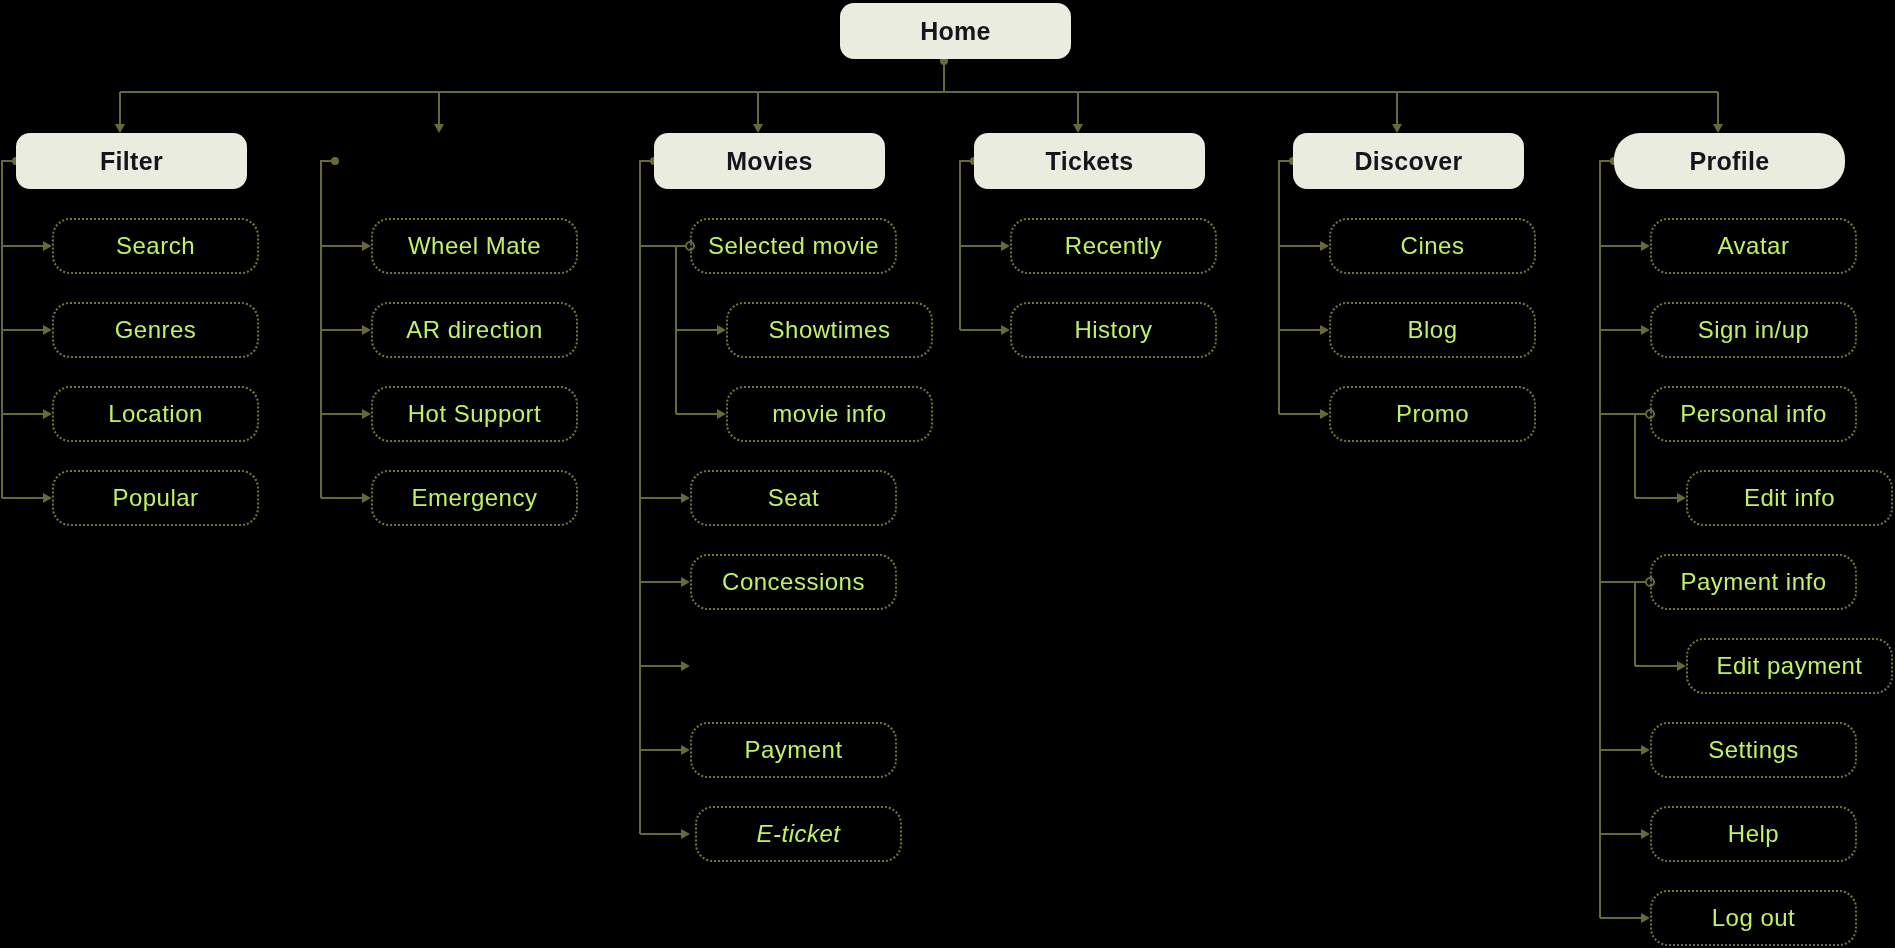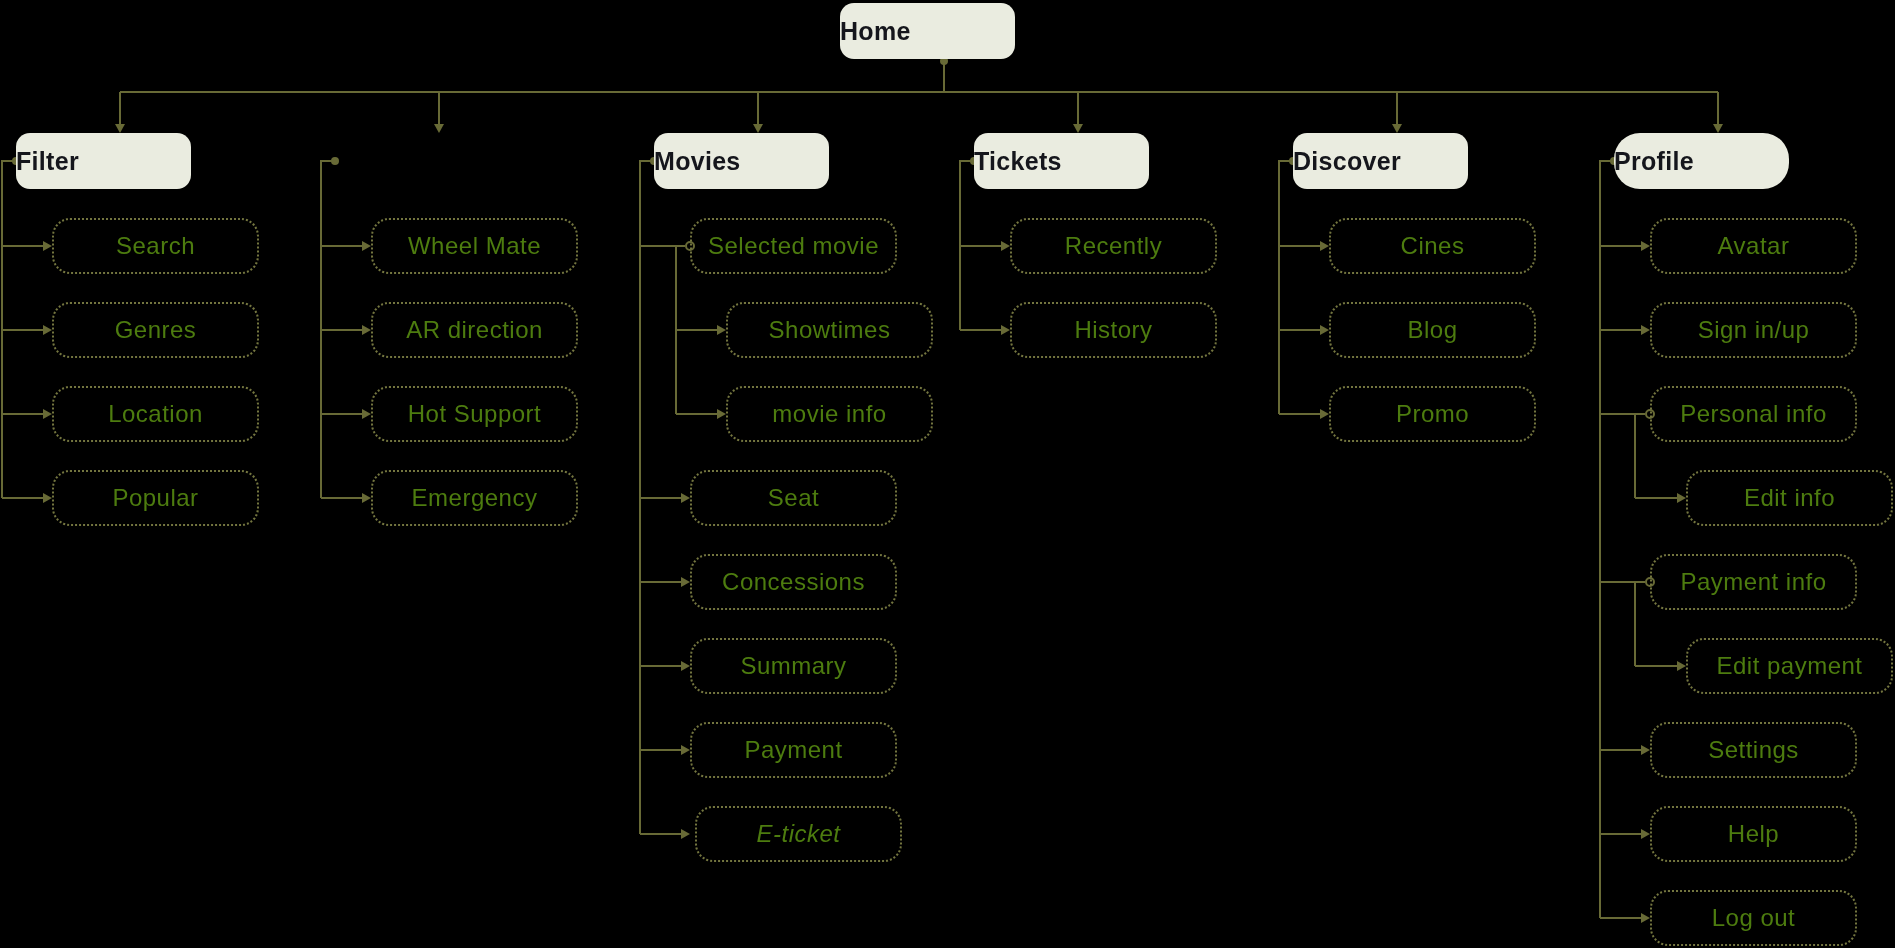--- a/index.html
+++ b/index.html
@@ -1,25 +1,25 @@
 <!DOCTYPE html>
 <html><head>
 <meta charset="utf-8">
 <style>
   html,body{margin:0;padding:0;background:#000;}
   #stage{position:relative;width:1895px;height:948px;background:#000;overflow:hidden;
          font-family:"Liberation Sans","DejaVu Sans",sans-serif;}
   #wires{position:absolute;left:0;top:0;}
-  .pnode{position:absolute;width:175px;height:56px;background:#eaece0;border-radius:14px;
-         display:flex;align-items:center;justify-content:flex-start;
+  .pnode{position:absolute;width:231px;height:56px;background:#eaece0;border-radius:14px;
+         display:flex;align-items:center;justify-content:center;
          color:#15161c;font-size:25px;font-weight:700;letter-spacing:.3px;z-index:2;}
   .cnode{position:absolute;width:207px;height:56px;background:transparent;
          border:2px dotted #73753f;border-radius:18px;box-sizing:border-box;
          display:flex;align-items:center;justify-content:center;
-         color:#4d7c0f;font-size:24px;font-weight:500;letter-spacing:.5px;z-index:1;}
+         color:#bef264;font-size:24px;font-weight:500;letter-spacing:.5px;z-index:1;}
 </style>
 </head>
 <body>
 
 <div id="stage">
 
   <svg id="wires" width="1895" height="948" viewBox="0 0 1895 948">
     <g stroke="#686a36" stroke-width="2" fill="none">
 
       <path d="M944 61 V92"></path>
@@ -188,23 +188,20 @@
   </div>
   <div class="cnode" style="left:726px;top:386px;">
     <span>movie info</span>
   </div>
   <div class="cnode" style="left:690px;top:470px;">
     <span>Seat</span>
   </div>
   <div class="cnode" style="left:690px;top:554px;">
     <span>Concessions</span>
   </div>
-  <div class="cnode" style="left:690px;top:638px;">
-    <span>Summary</span>
-  </div>
   <div class="cnode" style="left:690px;top:722px;">
     <span>Payment</span>
   </div>
   <div class="cnode" style="left:695px;top:806px;font-style:italic;">
     <span>E-ticket</span>
   </div>
 
   <div class="cnode" style="left:1010px;top:218px;">
     <span>Recently</span>
   </div>

